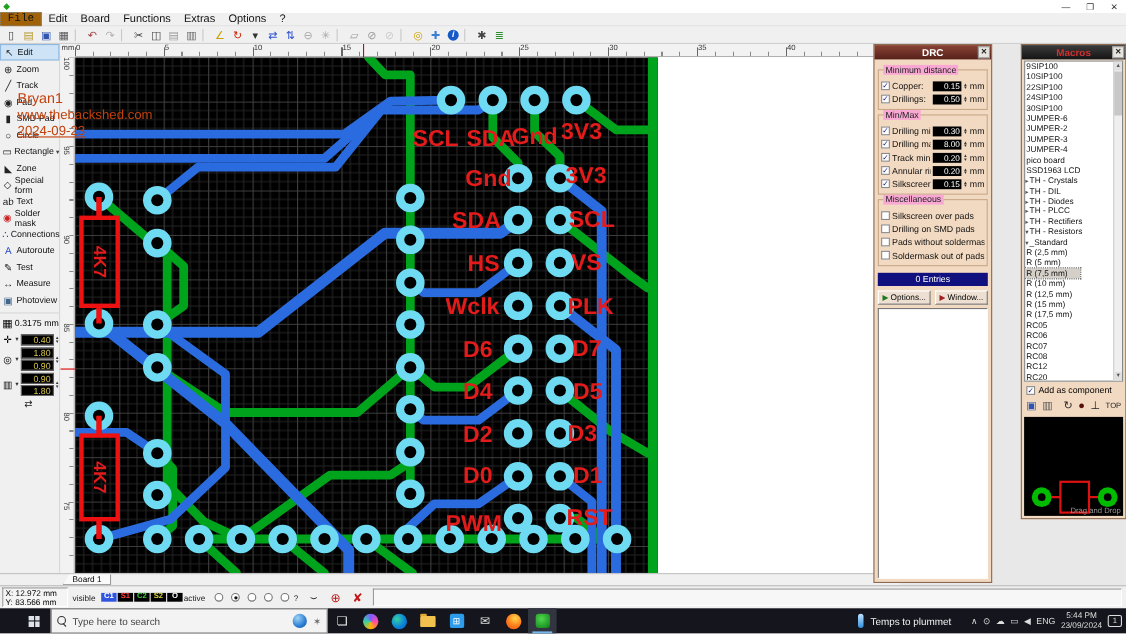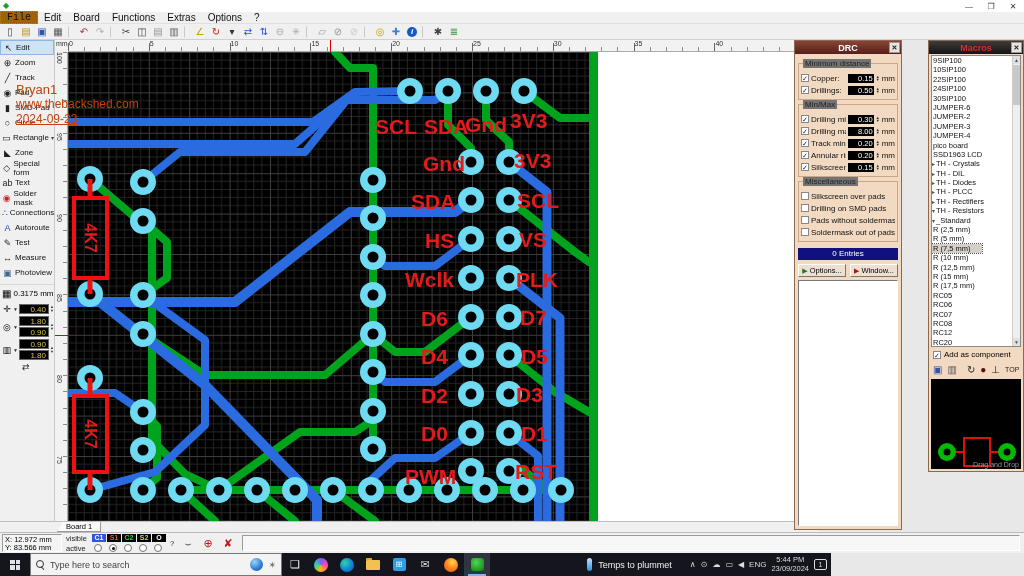--- a/index.html
+++ b/index.html
@@ -86,21 +86,21 @@
   
   .tabstrip { position:absolute; left:0; top:521px; width:818px; height:11px; background:#f0f0f0;
     border-top:1px solid #c0c0c0; }
   .boardtab { position:absolute; left:57px; top:0px; height:10px; padding:0 8px; background:#fafafa;
     border:1px solid #999; border-top:none; font-size:7.5px; line-height:9px;
     clip-path:polygon(6px 0,100% 0,100% 100%,0 100%); }
   .statusbar { position:absolute; left:0; top:532px; width:1024px; height:21px; background:#f0f0f0;
     border-top:1px solid #bbb; display:flex; align-items:center; font-size:7.5px; }
   .coords { width:60px; height:18px; margin-left:2px; border:1px solid; border-color:#9a9a9a #fff #fff #9a9a9a;
     padding:1px 2px; line-height:8px; background:#f4f4f4; }
-  .layerbox { display:flex; flex-direction:column; margin-left:4px; gap:1px; }
+  .layerbox { display:flex; flex-direction:row; margin-left:4px; gap:1px; }
   .lrow { display:flex; align-items:center; gap:2px; height:9px; }
   .lrow .cap { width:24px; color:#222; }
   .chip { width:14px; height:8px; font-size:7px; font-weight:bold; text-align:center; line-height:8px;
     background:#000; }
   .chip.c1 { background:#2f55e0; color:#fff; }
   .chip.s1 { color:#ff4040; }
   .chip.c2 { color:#3ad23a; }
   .chip.s2 { color:#d6d23a; }
   .chip.o  { color:#fff; }
   .radio { width:8px; height:8px; border-radius:50%; border:1px solid #777; background:#fff; position:relative;}
@@ -116,21 +116,21 @@
   .panel { position:absolute; top:40px; background:#f2d9c1; border:1px solid #8a6a50; font-size:8px; }
   .drc-panel { left:794px; width:108px; height:490px; }
   .macros-panel { left:928px; width:96px; height:432px; }
   .ptitle { height:13px; display:flex; align-items:center; justify-content:center; font-weight:bold;
     font-size:9px; position:relative; }
   .drc-panel .ptitle { background:linear-gradient(180deg,#8a4436,#55201a); color:#fff; }
   .macros-panel .ptitle { background:linear-gradient(180deg,#3c3c3c,#141414); color:#d03030; }
   .pclose { position:absolute; right:1px; top:1px; width:11px; height:11px; background:#e8e4df;
     border:1px solid #999; font-size:7px; line-height:9px; text-align:center; color:#222; }
   .group { border:1px solid #c9a888; margin:4px 3px 0 3px; position:relative; padding:8px 2px 3px 2px; }
-  .group > .glabel { position:absolute; top:-5px; left:4px; background:#737373; padding:0 2px; color:#222; }
+  .group > .glabel { position:absolute; top:-5px; left:4px; background:#f9a8d4; padding:0 2px; color:#222; }
   .drow { display:flex; align-items:center; height:12px; gap:2px; }
   .cbx { width:8px; height:8px; background:#fff; border:1px solid #888; font-size:7px; line-height:8px;
     text-align:center; color:#15157e; flex:none; }
   .drow .dlabel { flex:1; color:#111; white-space:nowrap; overflow:hidden;}
   .dval { width:26px; height:9px; background:#000; color:#fff; text-align:right; font-size:7.5px;
     line-height:9px; padding-right:1px; flex:none;}
   .dspin { display:flex; flex-direction:column; }
   .dspin span { font-size:4px; line-height:3.5px; color:#333; }
   .dunit { color:#111; }
   .entries { height:12px; background:#10107e; color:#fff; text-align:center; font-size:8px;
@@ -156,22 +156,22 @@
   .mscroll .arr.down { position:absolute; bottom:0; left:0; right:0;}
   .mscroll .thumb { position:absolute; top:9px; left:0; right:0; height:40px; background:#c8c8c8; }
   .addcomp { position:absolute; left:4px; top:309px; display:flex; gap:3px; align-items:center; }
   .micons { position:absolute; left:4px; right:4px; top:321px; height:14px; display:flex;
     align-items:center; gap:5px; font-size:10px; }
   .micons .sp { flex:1; }
   .mpreview { position:absolute; left:2px; right:2px; top:338px; bottom:2px; background:#000; }
   .dragdrop { position:absolute; right:2px; bottom:1px; color:#999; font-size:7px; }
 
   
-  .taskbar { position:absolute; left:0; top:553px; width:831px; height:23px; background:#15161d;
-    display:flex; align-items:center; color:#eee; }
+  .taskbar { position:absolute; left:0; top:553px; width:1024px; height:23px; background:#15161d;
+    display:flex; align-items:center; color:#eee;padding-left:16px; }
   .tb-start { width:30px; height:23px; display:flex; align-items:center; justify-content:center; }
   .winlogo { width:10px; height:10px; display:grid; grid-template-columns:1fr 1fr; grid-template-rows:1fr 1fr; gap:1px; }
   .winlogo i { background:#dfe3e8; }
   .tb-search { width:252px; height:23px; background:#f3f3f3; border:1px solid #777; display:flex;
     align-items:center; gap:5px; padding:0 5px; color:#444; font-size:9px; }
   .magic { width:9px; height:9px; position:relative; flex:none;}
   .magic::before { content:""; position:absolute; width:6px; height:6px; border:1.3px solid #333;
     border-radius:50%; left:0; top:0; }
   .magic::after { content:""; position:absolute; width:1.4px; height:4px; background:#333;
     left:6px; top:5.5px; transform:rotate(-45deg); }

